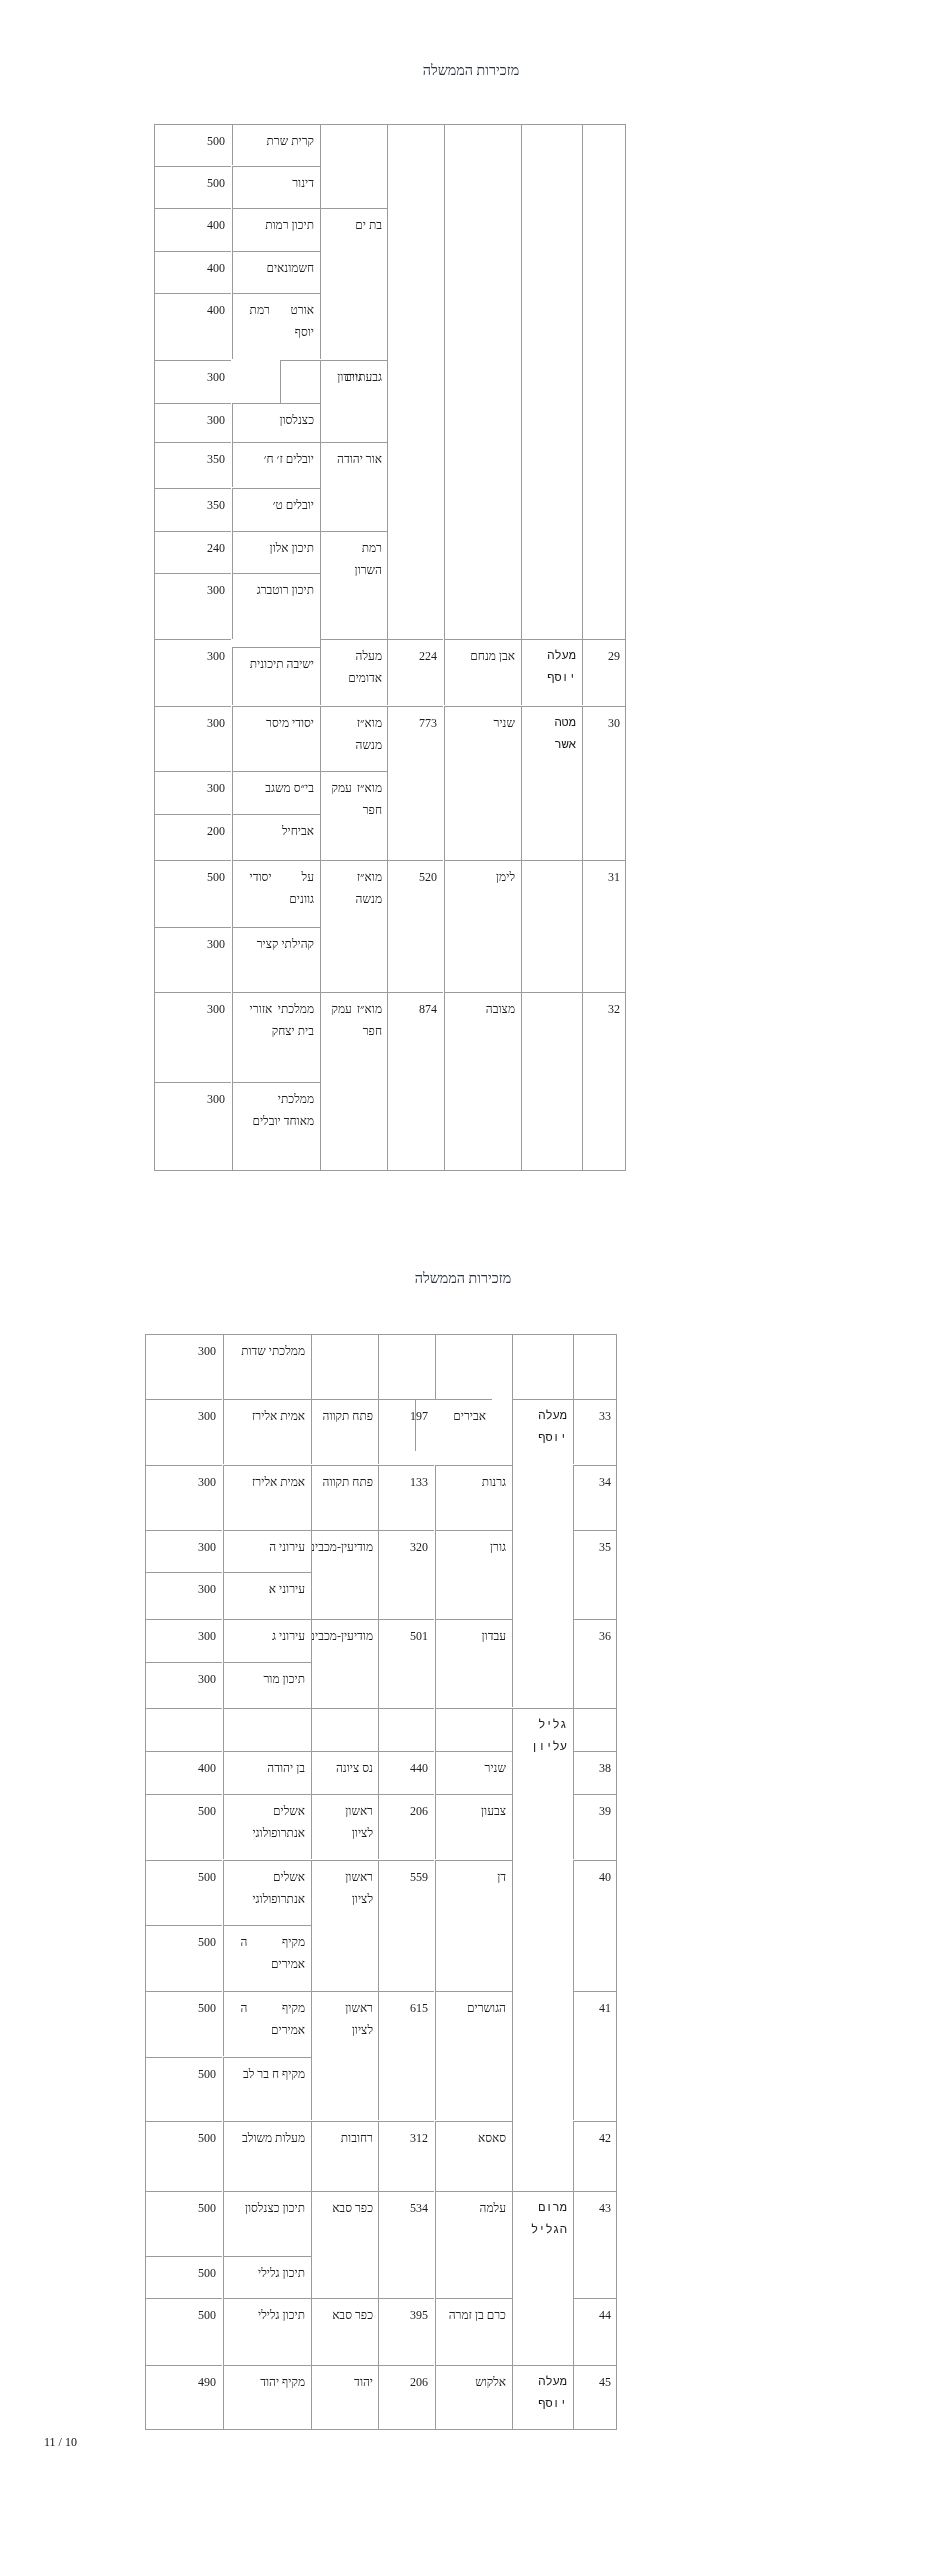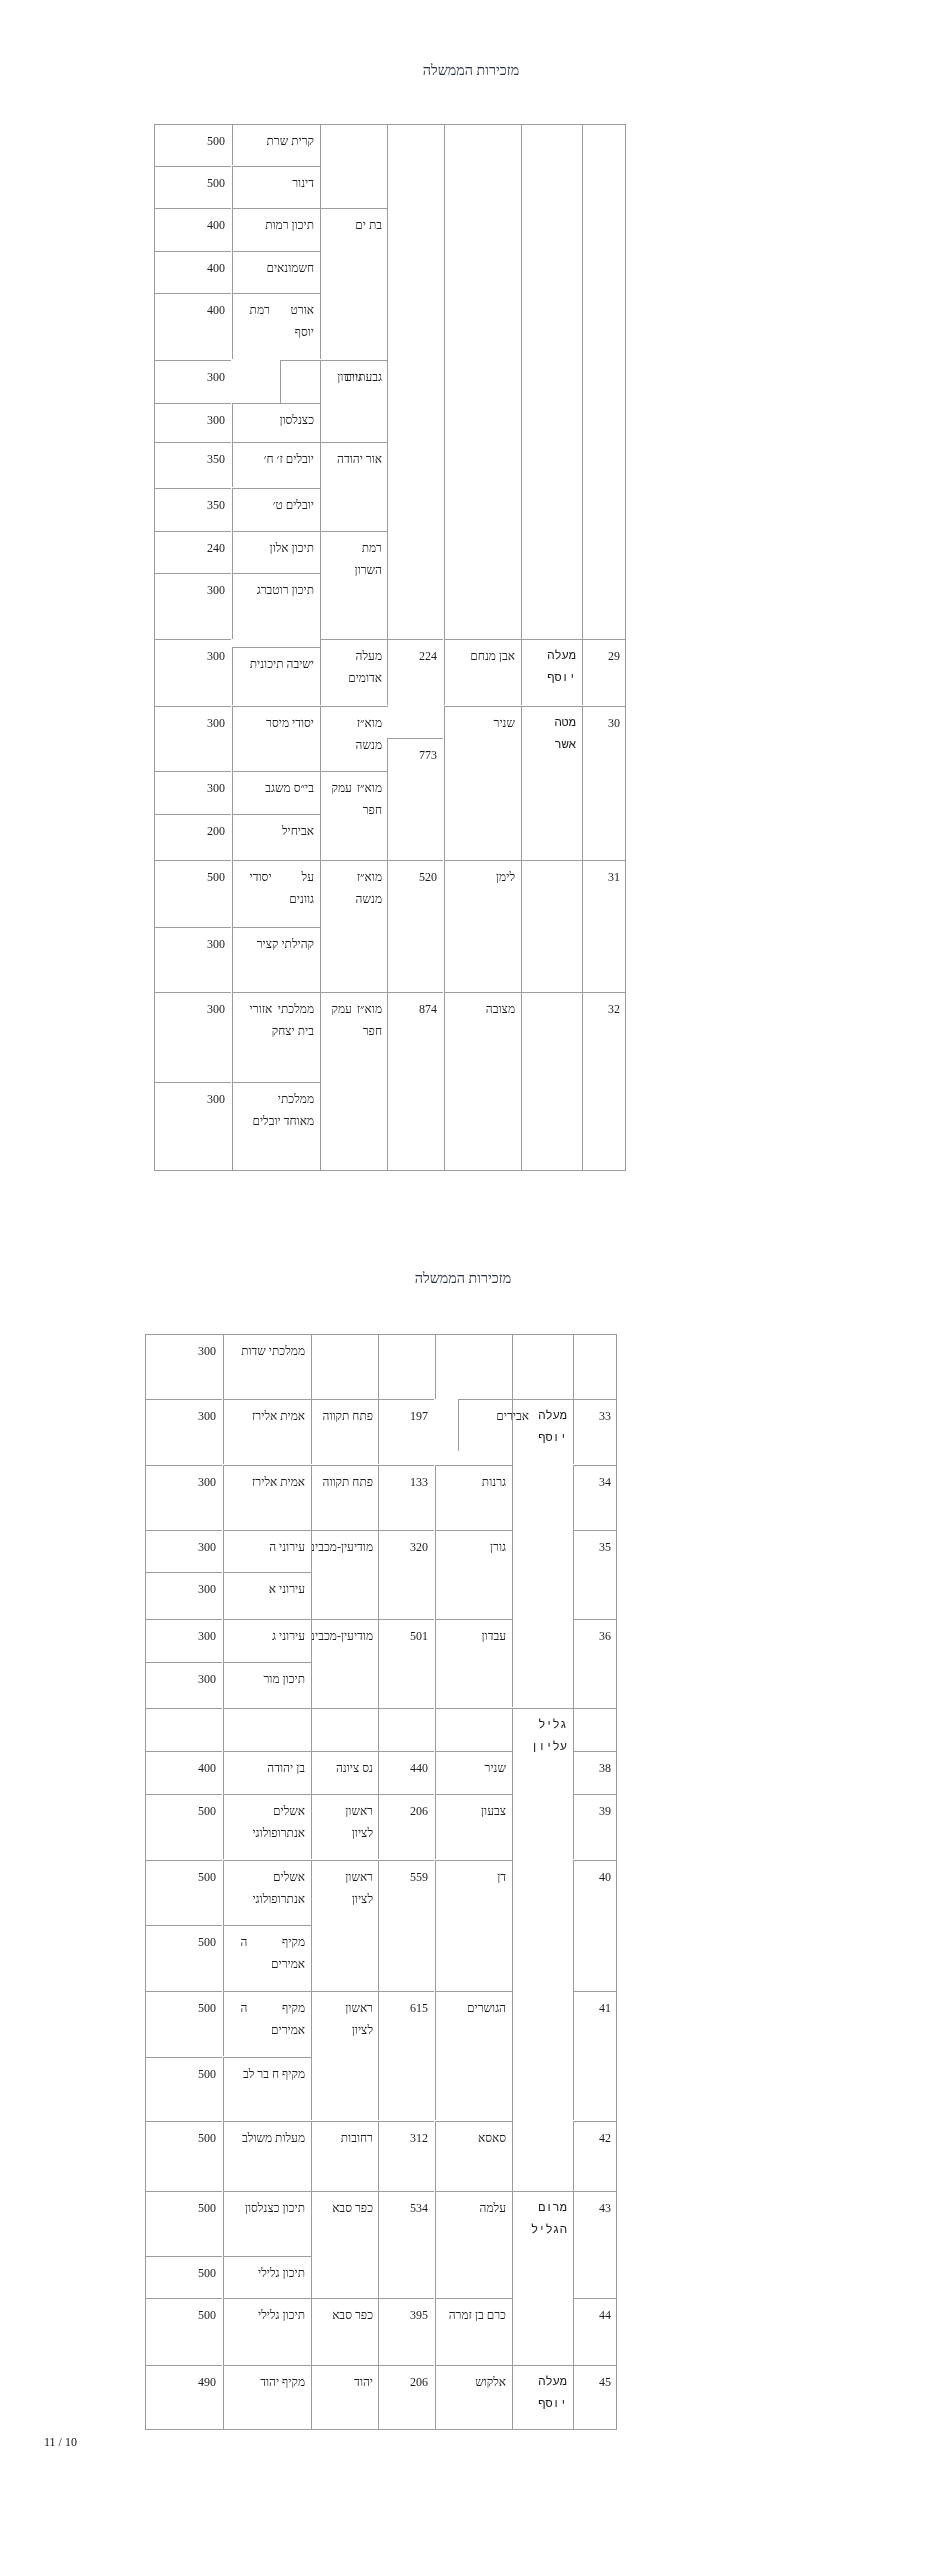--- a/index.html
+++ b/index.html
@@ -112,21 +112,21 @@
     <div class="cell c-city" style="left: 320px; width: 68px; top: 360px; height: 83px;">גבעתיים</div>
     <div class="cell c-city" style="left: 320px; width: 68px; top: 442px; height: 89px;">אור יהודה</div>
     <div class="cell c-city" style="left: 320px; width: 68px; top: 531px; height: 108px;">רמת השרון</div>
     <div class="cell c-city" style="left: 320px; width: 68px; top: 639px; height: 66px;">מעלה אדומים</div>
     <div class="cell c-city" style="left: 320px; width: 68px; top: 706px; height: 65px;">מוא״ז מנשה</div>
     <div class="cell c-city" style="left: 320px; width: 68px; top: 771px; height: 89px;">מוא״ז עמק חפר</div>
     <div class="cell c-city" style="left: 320px; width: 68px; top: 860px; height: 132px;">מוא״ז מנשה</div>
     <div class="cell c-city" style="left: 320px; width: 68px; top: 992px; height: 178px;">מוא״ז עמק חפר</div>
     <div class="cell c-number" style="left: 387px; width: 56px; top: 124px; height: 515px;"></div>
     <div class="cell c-number" style="left: 387px; width: 56px; top: 639px; height: 66px;">224</div>
-    <div class="cell c-number" style="left: 387px; width: 56px; top: 706px; height: 154px; margin-top: 32px;">773</div>
+    <div class="cell c-number" style="left: 387px; width: 56px; top: 706px; height: 154px;">773</div>
     <div class="cell c-number" style="left: 387px; width: 56px; top: 860px; height: 132px;">520</div>
     <div class="cell c-number" style="left: 387px; width: 56px; top: 992px; height: 178px;">874</div>
     <div class="cell c-settlement" style="left: 444px; width: 77px; top: 124px; height: 515px;"></div>
     <div class="cell c-settlement" style="left: 444px; width: 77px; top: 639px; height: 66px;">אבן מנחם</div>
     <div class="cell c-settlement" style="left: 444px; width: 77px; top: 706px; height: 154px;">שניר</div>
     <div class="cell c-settlement" style="left: 444px; width: 77px; top: 860px; height: 132px;">לימן</div>
     <div class="cell c-settlement" style="left: 444px; width: 77px; top: 992px; height: 178px;">מצובה</div>
     <div class="cell c-region" style="left: 521px; width: 61px; top: 124px; height: 515px;"></div>
     <div class="cell c-region" style="left: 521px; width: 61px; top: 639px; height: 66px;">מעלה יוסף</div>
     <div class="cell c-region" style="left: 521px; width: 61px; top: 706px; height: 154px;">מטה אשר</div>
@@ -198,21 +198,21 @@
     <div class="cell c-number" style="left: 378px; width: 56px; top: 1708px; height: 43px;"></div>
     <div class="cell c-number" style="left: 378px; width: 56px; top: 1751px; height: 44px;">440</div>
     <div class="cell c-number" style="left: 378px; width: 56px; top: 1794px; height: 65px;">206</div>
     <div class="cell c-number" style="left: 378px; width: 56px; top: 1860px; height: 132px;">559</div>
     <div class="cell c-number" style="left: 378px; width: 56px; top: 1991px; height: 129px;">615</div>
     <div class="cell c-number" style="left: 378px; width: 56px; top: 2121px; height: 70px;">312</div>
     <div class="cell c-number" style="left: 378px; width: 56px; top: 2191px; height: 107px;">534</div>
     <div class="cell c-number" style="left: 378px; width: 56px; top: 2298px; height: 67px;">395</div>
     <div class="cell c-number" style="left: 378px; width: 56px; top: 2365px; height: 65px;">206</div>
     <div class="cell c-settlement" style="left: 435px; width: 77px; top: 1334px; height: 65px;"></div>
-    <div class="cell c-settlement" style="left: 458px; width: 77px; top: 1399px; height: 52px;">אבירים</div>
+    <div class="cell c-settlement" style="left: 415px; width: 77px; top: 1399px; height: 52px;">אבירים</div>
     <div class="cell c-settlement" style="left: 435px; width: 77px; top: 1465px; height: 65px;">גרנות</div>
     <div class="cell c-settlement" style="left: 435px; width: 77px; top: 1530px; height: 90px;">גורן</div>
     <div class="cell c-settlement" style="left: 435px; width: 77px; top: 1619px; height: 89px;">עבדון</div>
     <div class="cell c-settlement" style="left: 435px; width: 77px; top: 1708px; height: 43px;"></div>
     <div class="cell c-settlement" style="left: 435px; width: 77px; top: 1751px; height: 44px;">שניר</div>
     <div class="cell c-settlement" style="left: 435px; width: 77px; top: 1794px; height: 65px; padding-left: 40px;">צבעון</div>
     <div class="cell c-settlement" style="left: 435px; width: 77px; top: 1991px; height: 129px;">הגושרים</div>
     <div class="cell c-settlement" style="left: 435px; width: 77px; top: 1860px; height: 132px;">דן</div>
     <div class="cell c-settlement" style="left: 435px; width: 77px; top: 2121px; height: 70px;">סאסא</div>
     <div class="cell c-settlement" style="left: 435px; width: 77px; top: 2191px; height: 107px;">עלמה</div>

